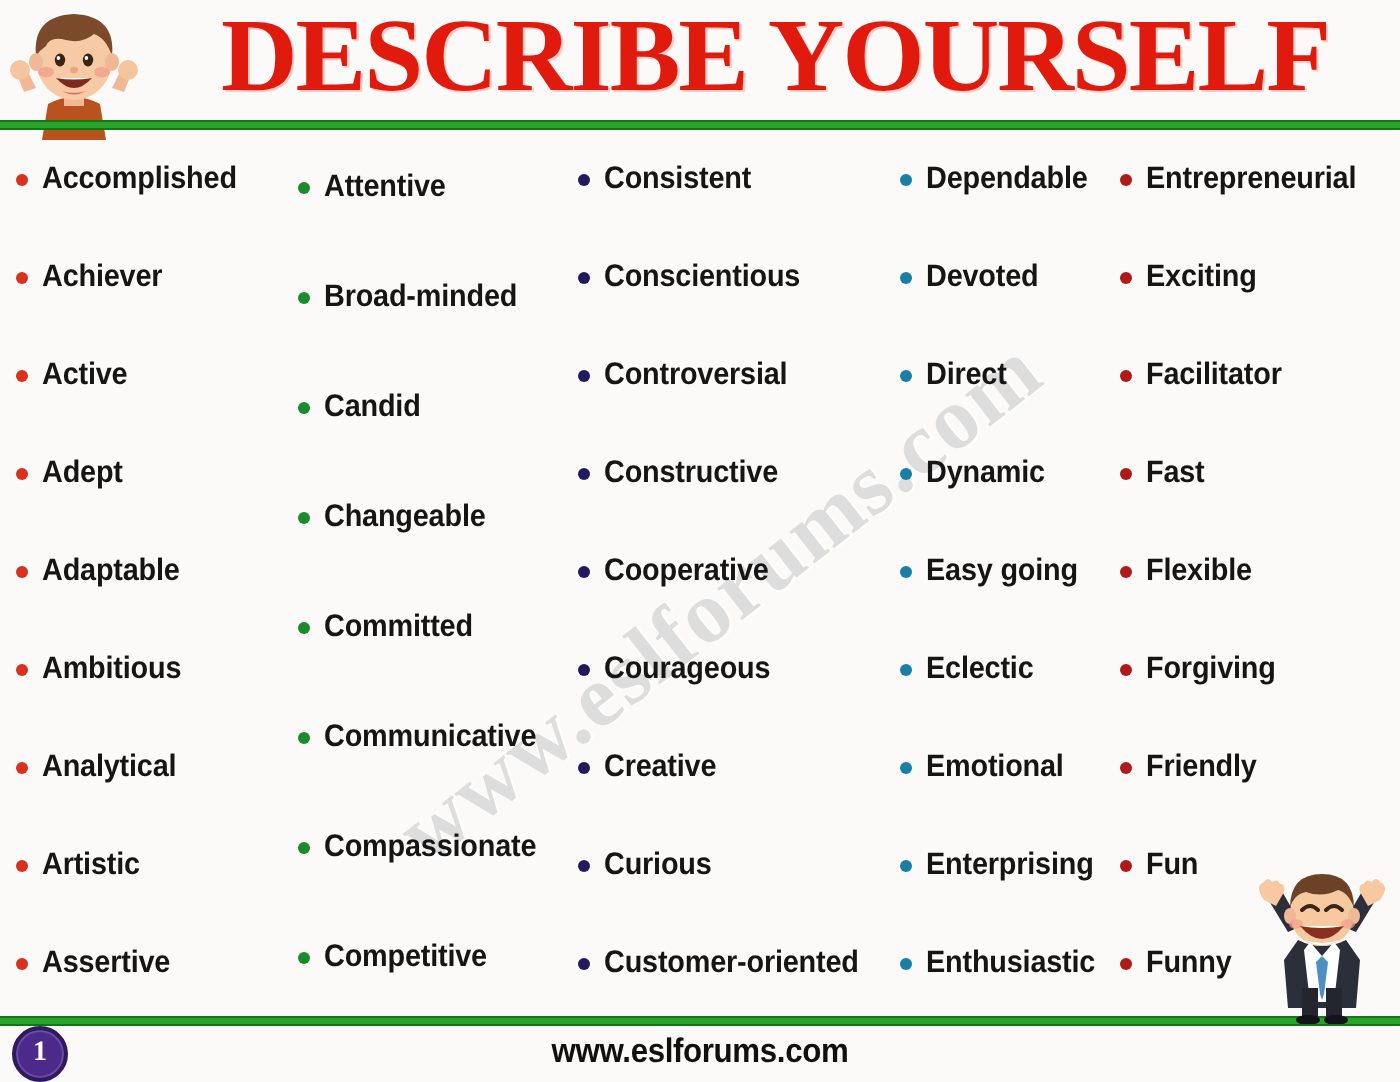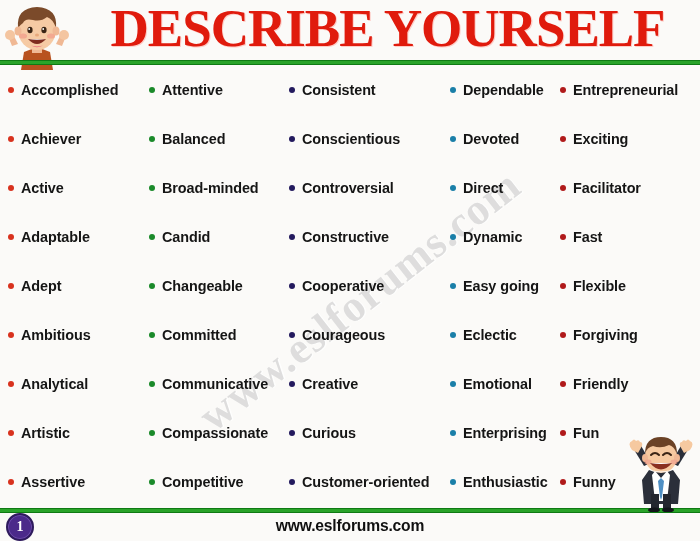--- a/index.html
+++ b/index.html
@@ -168,52 +168,48 @@
       <div class="cell">
           <span class="bullet" style="background: rgb(216, 50, 30);"></span>
           <span class="word">Achiever</span>
         </div>
       <div class="cell">
           <span class="bullet" style="background: rgb(216, 50, 30);"></span>
           <span class="word">Active</span>
         </div>
       <div class="cell">
           <span class="bullet" style="background: rgb(216, 50, 30);"></span>
+          <span class="word">Adept</span>
+        </div>
+      <div class="cell">
+          <span class="bullet" style="background: rgb(216, 50, 30);"></span>
           <span class="word">Adaptable</span>
         </div>
       <div class="cell">
           <span class="bullet" style="background: rgb(216, 50, 30);"></span>
-          <span class="word">Adept</span>
-        </div>
-      <div class="cell">
-          <span class="bullet" style="background: rgb(216, 50, 30);"></span>
           <span class="word">Ambitious</span>
         </div>
       <div class="cell">
           <span class="bullet" style="background: rgb(216, 50, 30);"></span>
           <span class="word">Analytical</span>
         </div>
       <div class="cell">
           <span class="bullet" style="background: rgb(216, 50, 30);"></span>
           <span class="word">Artistic</span>
         </div>
       <div class="cell">
           <span class="bullet" style="background: rgb(216, 50, 30);"></span>
           <span class="word">Assertive</span>
         </div>
     </div>
 
     <div class="col col-1">
       <div class="cell">
           <span class="bullet" style="background: rgb(26, 138, 42);"></span>
           <span class="word">Attentive</span>
-        </div>
-      <div class="cell">
-          <span class="bullet" style="background: rgb(26, 138, 42);"></span>
-          <span class="word">Balanced</span>
         </div>
       <div class="cell">
           <span class="bullet" style="background: rgb(26, 138, 42);"></span>
           <span class="word">Broad-minded</span>
         </div>
       <div class="cell">
           <span class="bullet" style="background: rgb(26, 138, 42);"></span>
           <span class="word">Candid</span>
         </div>
       <div class="cell">

